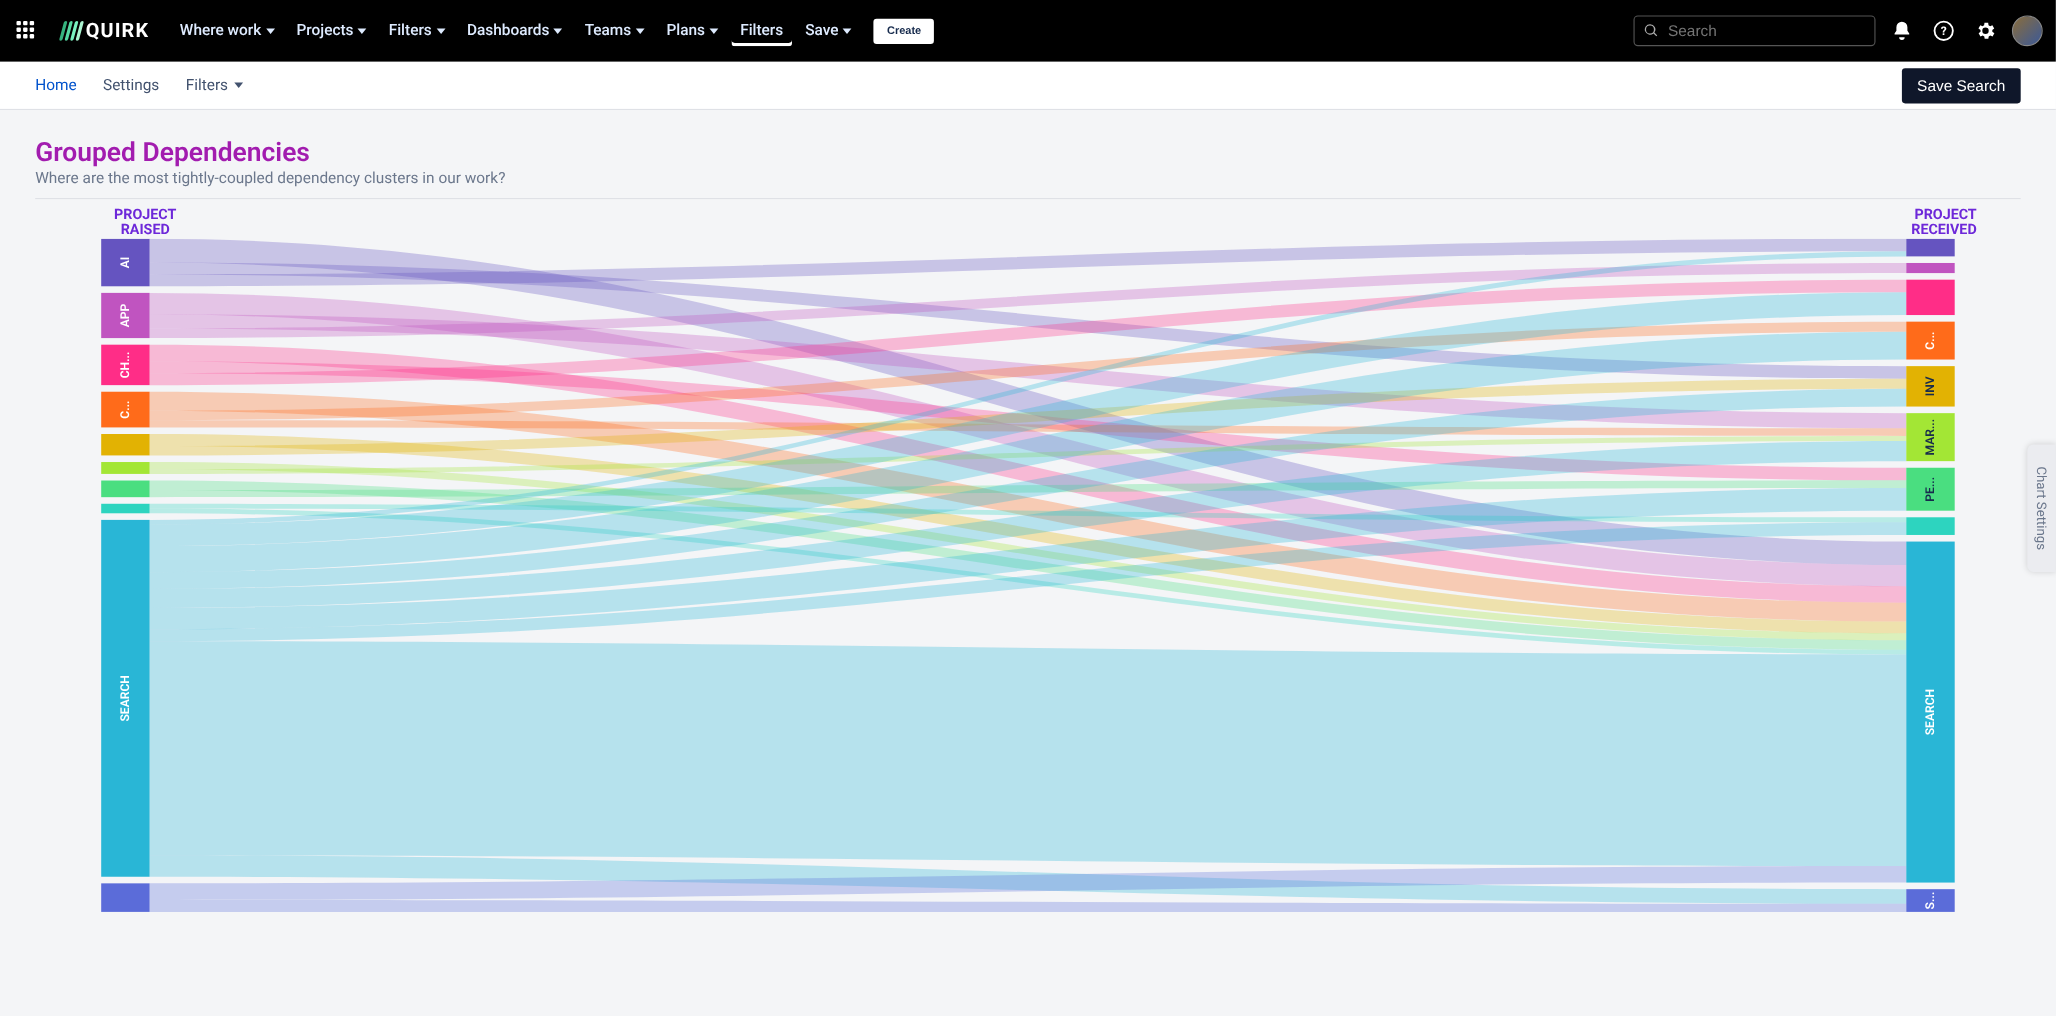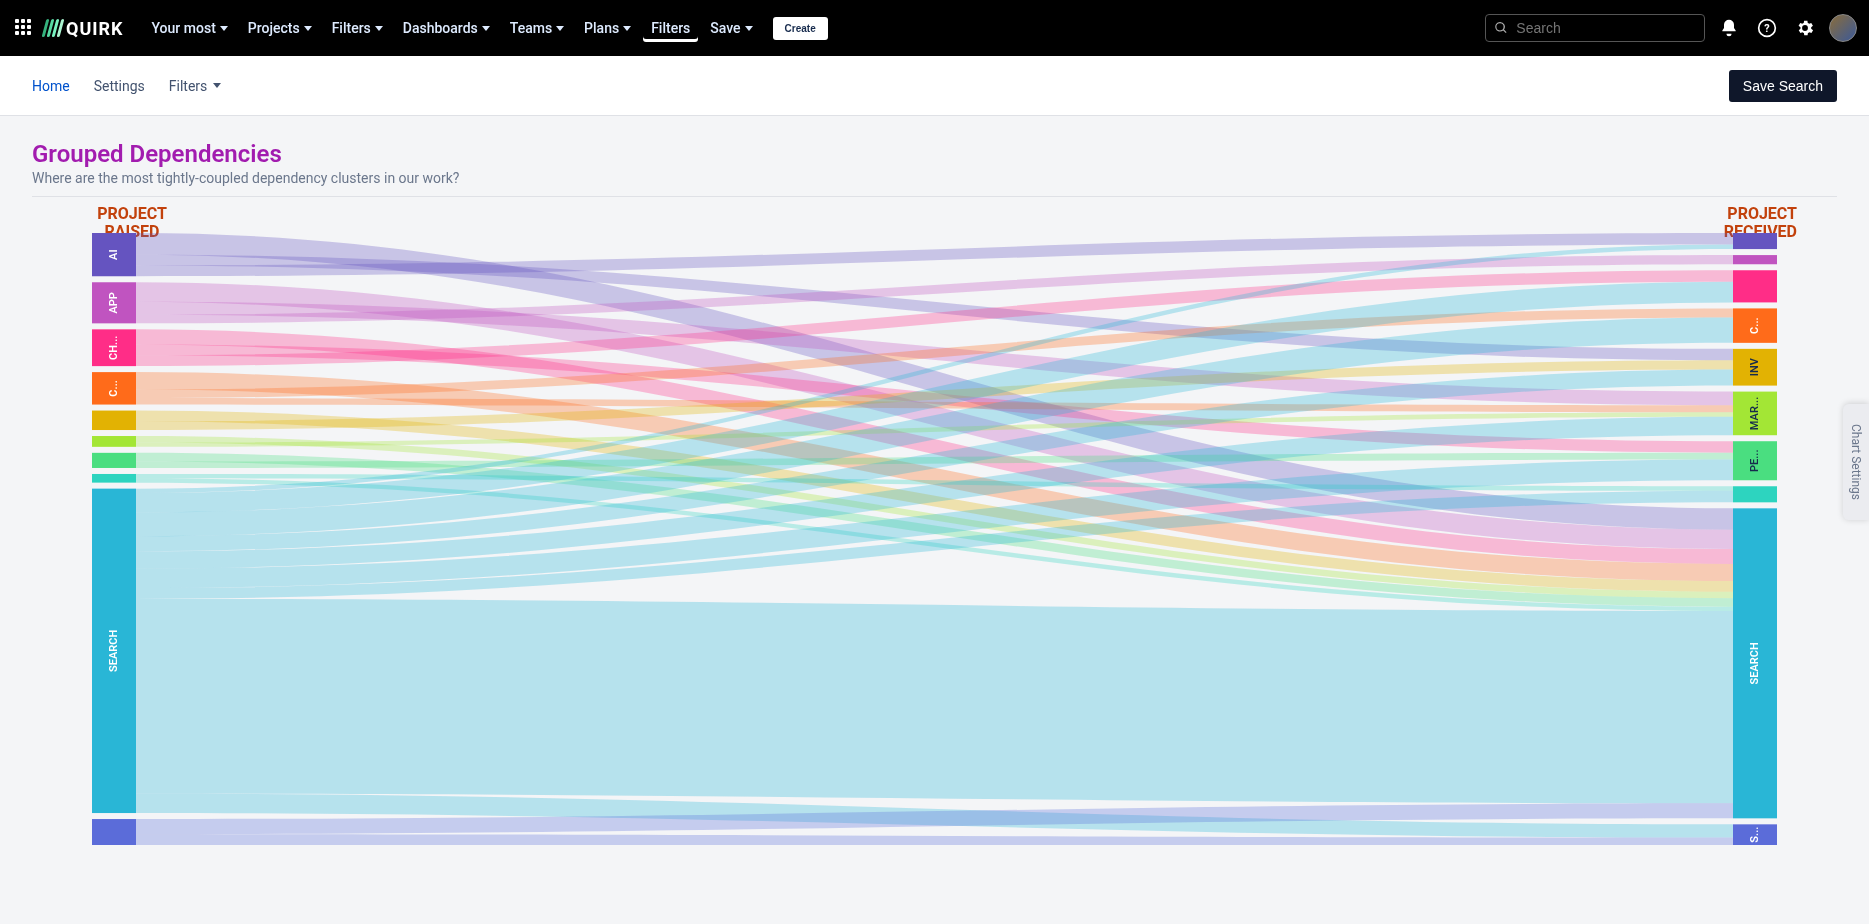--- a/index.html
+++ b/index.html
@@ -2,51 +2,51 @@
 <html><head>
 <meta charset="utf-8">
 <style>
   * { box-sizing: border-box; }
   html, body { margin:0; padding:0; font-family: -apple-system, BlinkMacSystemFont, "Segoe UI", Roboto, sans-serif; background:#f4f5f7; color:#172B4D;}
   
   .topnav { background:#000; color:#fff; height:56px; display:flex; align-items:center; padding:0 12px; position:relative; }
   .topnav-left { display:flex; align-items:center; gap:8px; }
   .apps-grid { width:24px; height:24px; display:grid; grid-template-columns:repeat(3,4px); grid-template-rows:repeat(3,4px); gap:2px; padding:3px; cursor:pointer;}
   .apps-grid span { background:#fff; width:4px; height:4px; border-radius:1px;}
-  .logo { display:flex; align-items:center; gap:4px; font-weight:700; letter-spacing:1px; font-size:18px; margin-left:0; margin-right:12px; cursor:pointer;}
+  .logo { display:flex; align-items:center; gap:4px; font-weight:700; letter-spacing:1px; font-size:18px; margin-left:12px; margin-right:12px; cursor:pointer;}
   .logo-bars { display:flex; gap:2px; }
   .logo-bars span { display:block; width:3px; height:18px; border-radius:2px; transform:skewX(-15deg);}
   .logo-bars span:nth-child(1){background:#36b37e;}
   .logo-bars span:nth-child(2){background:#57d9a3;}
   .logo-bars span:nth-child(3){background:#79f2c0;}
   .logo-bars span:nth-child(4){background:#abf5d1;}
   .nav-items { display:flex; align-items:center; gap:4px; }
   .nav-item { display:flex; align-items:center; gap:2px; font-size:14px; font-weight:500; padding:6px 8px; border-radius:3px; cursor:pointer; color:#DEEBFF;}
   .nav-item.active { box-shadow: inset 0 -3px 0 #fff; }
   .chev { width:0; height:0; border-left:4px solid transparent; border-right:4px solid transparent; border-top:5px solid currentColor; margin-left:2px;}
   .create-btn { background:#fff; color:#172B4D; font-weight:600; font-size:10px; padding:6px 12px; border-radius:3px; border:none; margin-left:8px; cursor:pointer;}
   .topnav-right { margin-left:auto; display:flex; align-items:center; gap:10px;}
   .search-box { display:flex; align-items:center; gap:6px; background:#000; border:1px solid #555; border-radius:4px; padding:4px 8px; width:220px;}
   .search-box input { background:transparent; border:none; color:#ccc; font-size:14px; width:100%; outline:none;}
   .icon-btn { width:28px; height:28px; display:flex; align-items:center; justify-content:center; cursor:pointer; color:#fff;}
   .icon-btn svg { width:20px; height:20px; fill:currentColor; }
   .avatar { width:28px; height:28px; border-radius:50%; background:linear-gradient(135deg,#8a6d3b,#3b5998); cursor:pointer; border:1px solid #888;}
   
-  .subnav { background:#fff; border-bottom:1px solid #dfe1e6; height:60px; display:flex; align-items:center; padding:0 32px; gap:24px;}
+  .subnav { background:#fff; border-bottom:1px solid #dfe1e6; height:44px; display:flex; align-items:center; padding:0 32px; gap:24px;}
   .subnav a { font-size:14px; color:#42526E; text-decoration:none; cursor:pointer; display:flex; align-items:center; gap:4px;}
   .subnav a.link-primary{ color:#0052CC; }
   .save-btn { margin-left:auto; background:#0f172a; color:#fff; font-size:14px; font-weight:500; border:none; padding:8px 14px; border-radius:3px; cursor:pointer;}
   
   .content { padding:16px 32px 24px 32px; }
   .page-title { font-size:24px; font-weight:600; color:#a21caf; margin:8px 0 2px 0;}
   .page-sub   { font-size:14px; color:#6B778C; margin:0 0 8px 0; border-bottom:0px;}
   .divider { border-top:1px solid #dfe1e6; margin:10px 0 8px 0;}
   
   .chart-wrap { position:relative; width:100%; height:640px; }
-  .axis-label { position:absolute; font-size:16px; font-weight:700; color:#c2410c; text-align:center; line-height:1.1;}
+  .axis-label { position:absolute; font-size:13px; font-weight:700; color:#6d28d9; text-align:center; line-height:1.1;}
   .axis-left  { left:40px; top:0; width:120px;}
   .axis-right { right:40px; top:0; width:120px; text-align:right;}
   svg.sankey { position:absolute; left:0; top:28px; width:100%; height:calc(100% - 28px);}
   .node-label { font-size:11px; font-weight:600; fill:#fff; }
   .node-label.dark { fill:#172B4D; }
   
   .chart-settings-tab { position:fixed; right:0; top:50%; transform:translateY(-50%); background:#ebecf0; color:#6B778C; writing-mode:vertical-rl; transform-origin:center; padding:20px 6px; font-size:12px; border-radius:6px 0 0 6px; box-shadow:0 0 6px rgba(0,0,0,.15); cursor:pointer;}
 </style>
 </head>
 <body>
@@ -68,21 +68,21 @@
       <div class="logo-bars">
           <span></span>
           <span></span>
           <span></span>
           <span></span>
         </div>
       <span>QUIRK</span>
     </div>
     <div class="nav-items">
       <div class="nav-item">
-          <span>Your most</span>
+          <span>Where work</span>
           <span class="chev"></span>
         </div>
       <div class="nav-item">
           <span>Projects</span>
           <span class="chev"></span>
         </div>
       <div class="nav-item">
           <span>Filters</span>
           <span class="chev"></span>
         </div>

